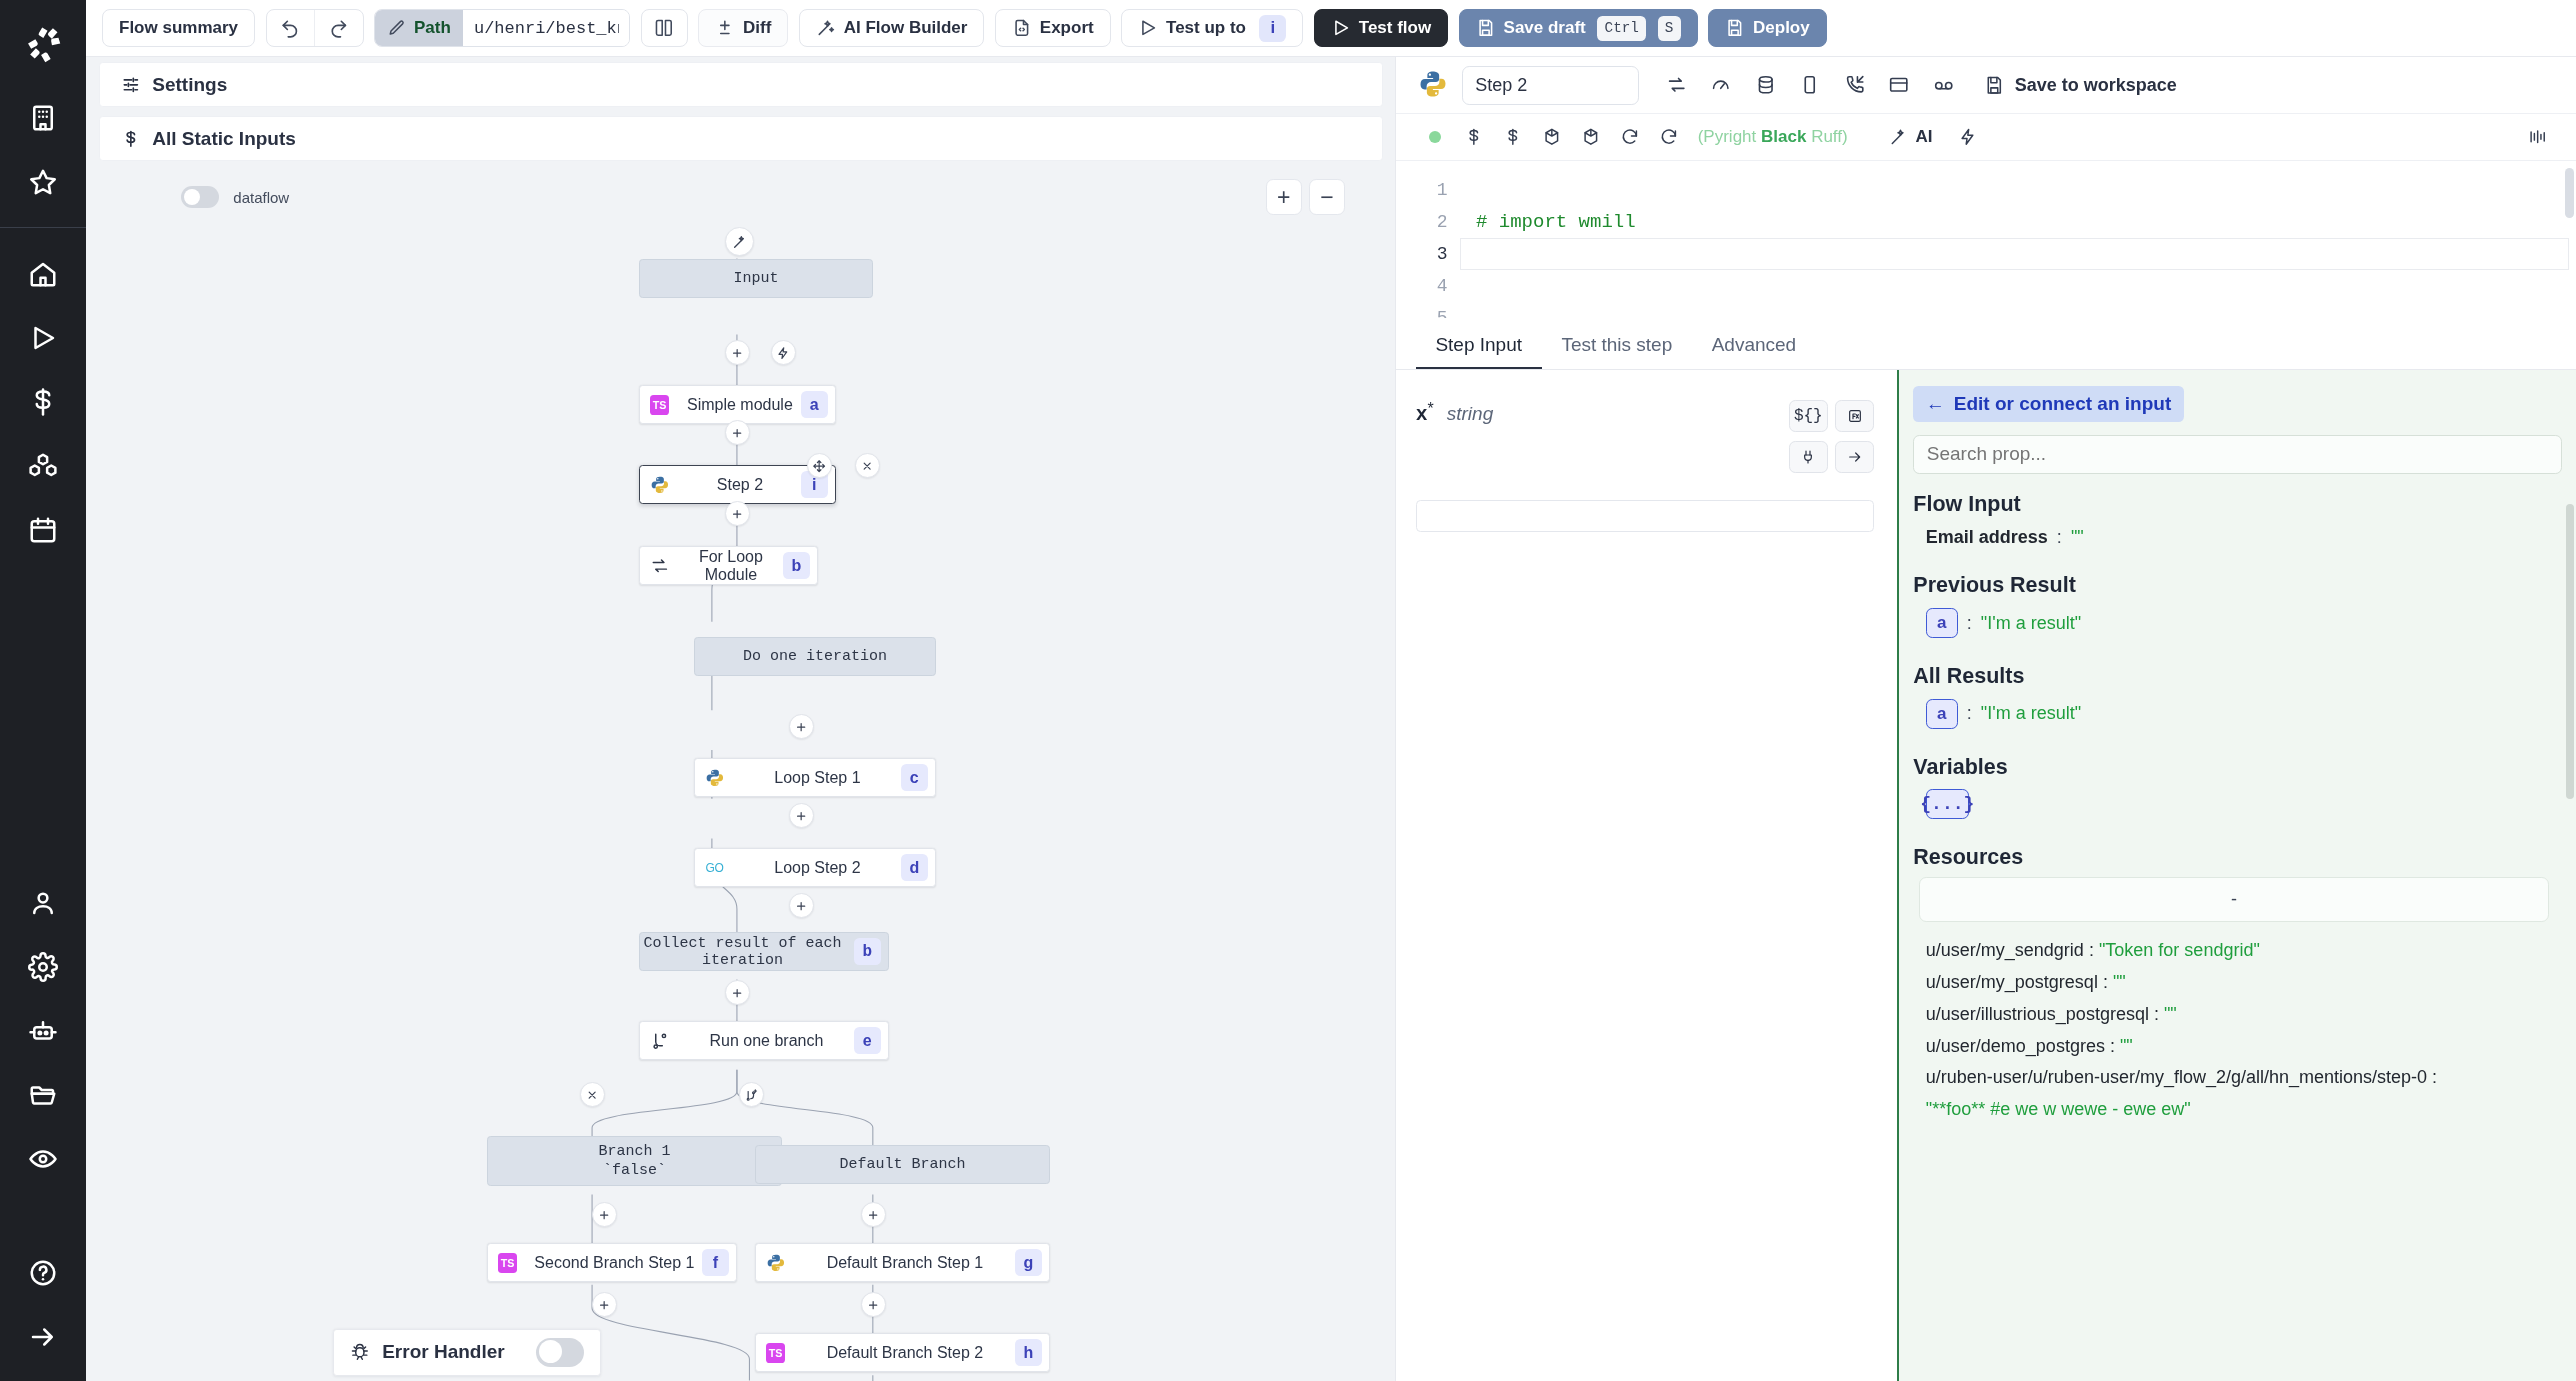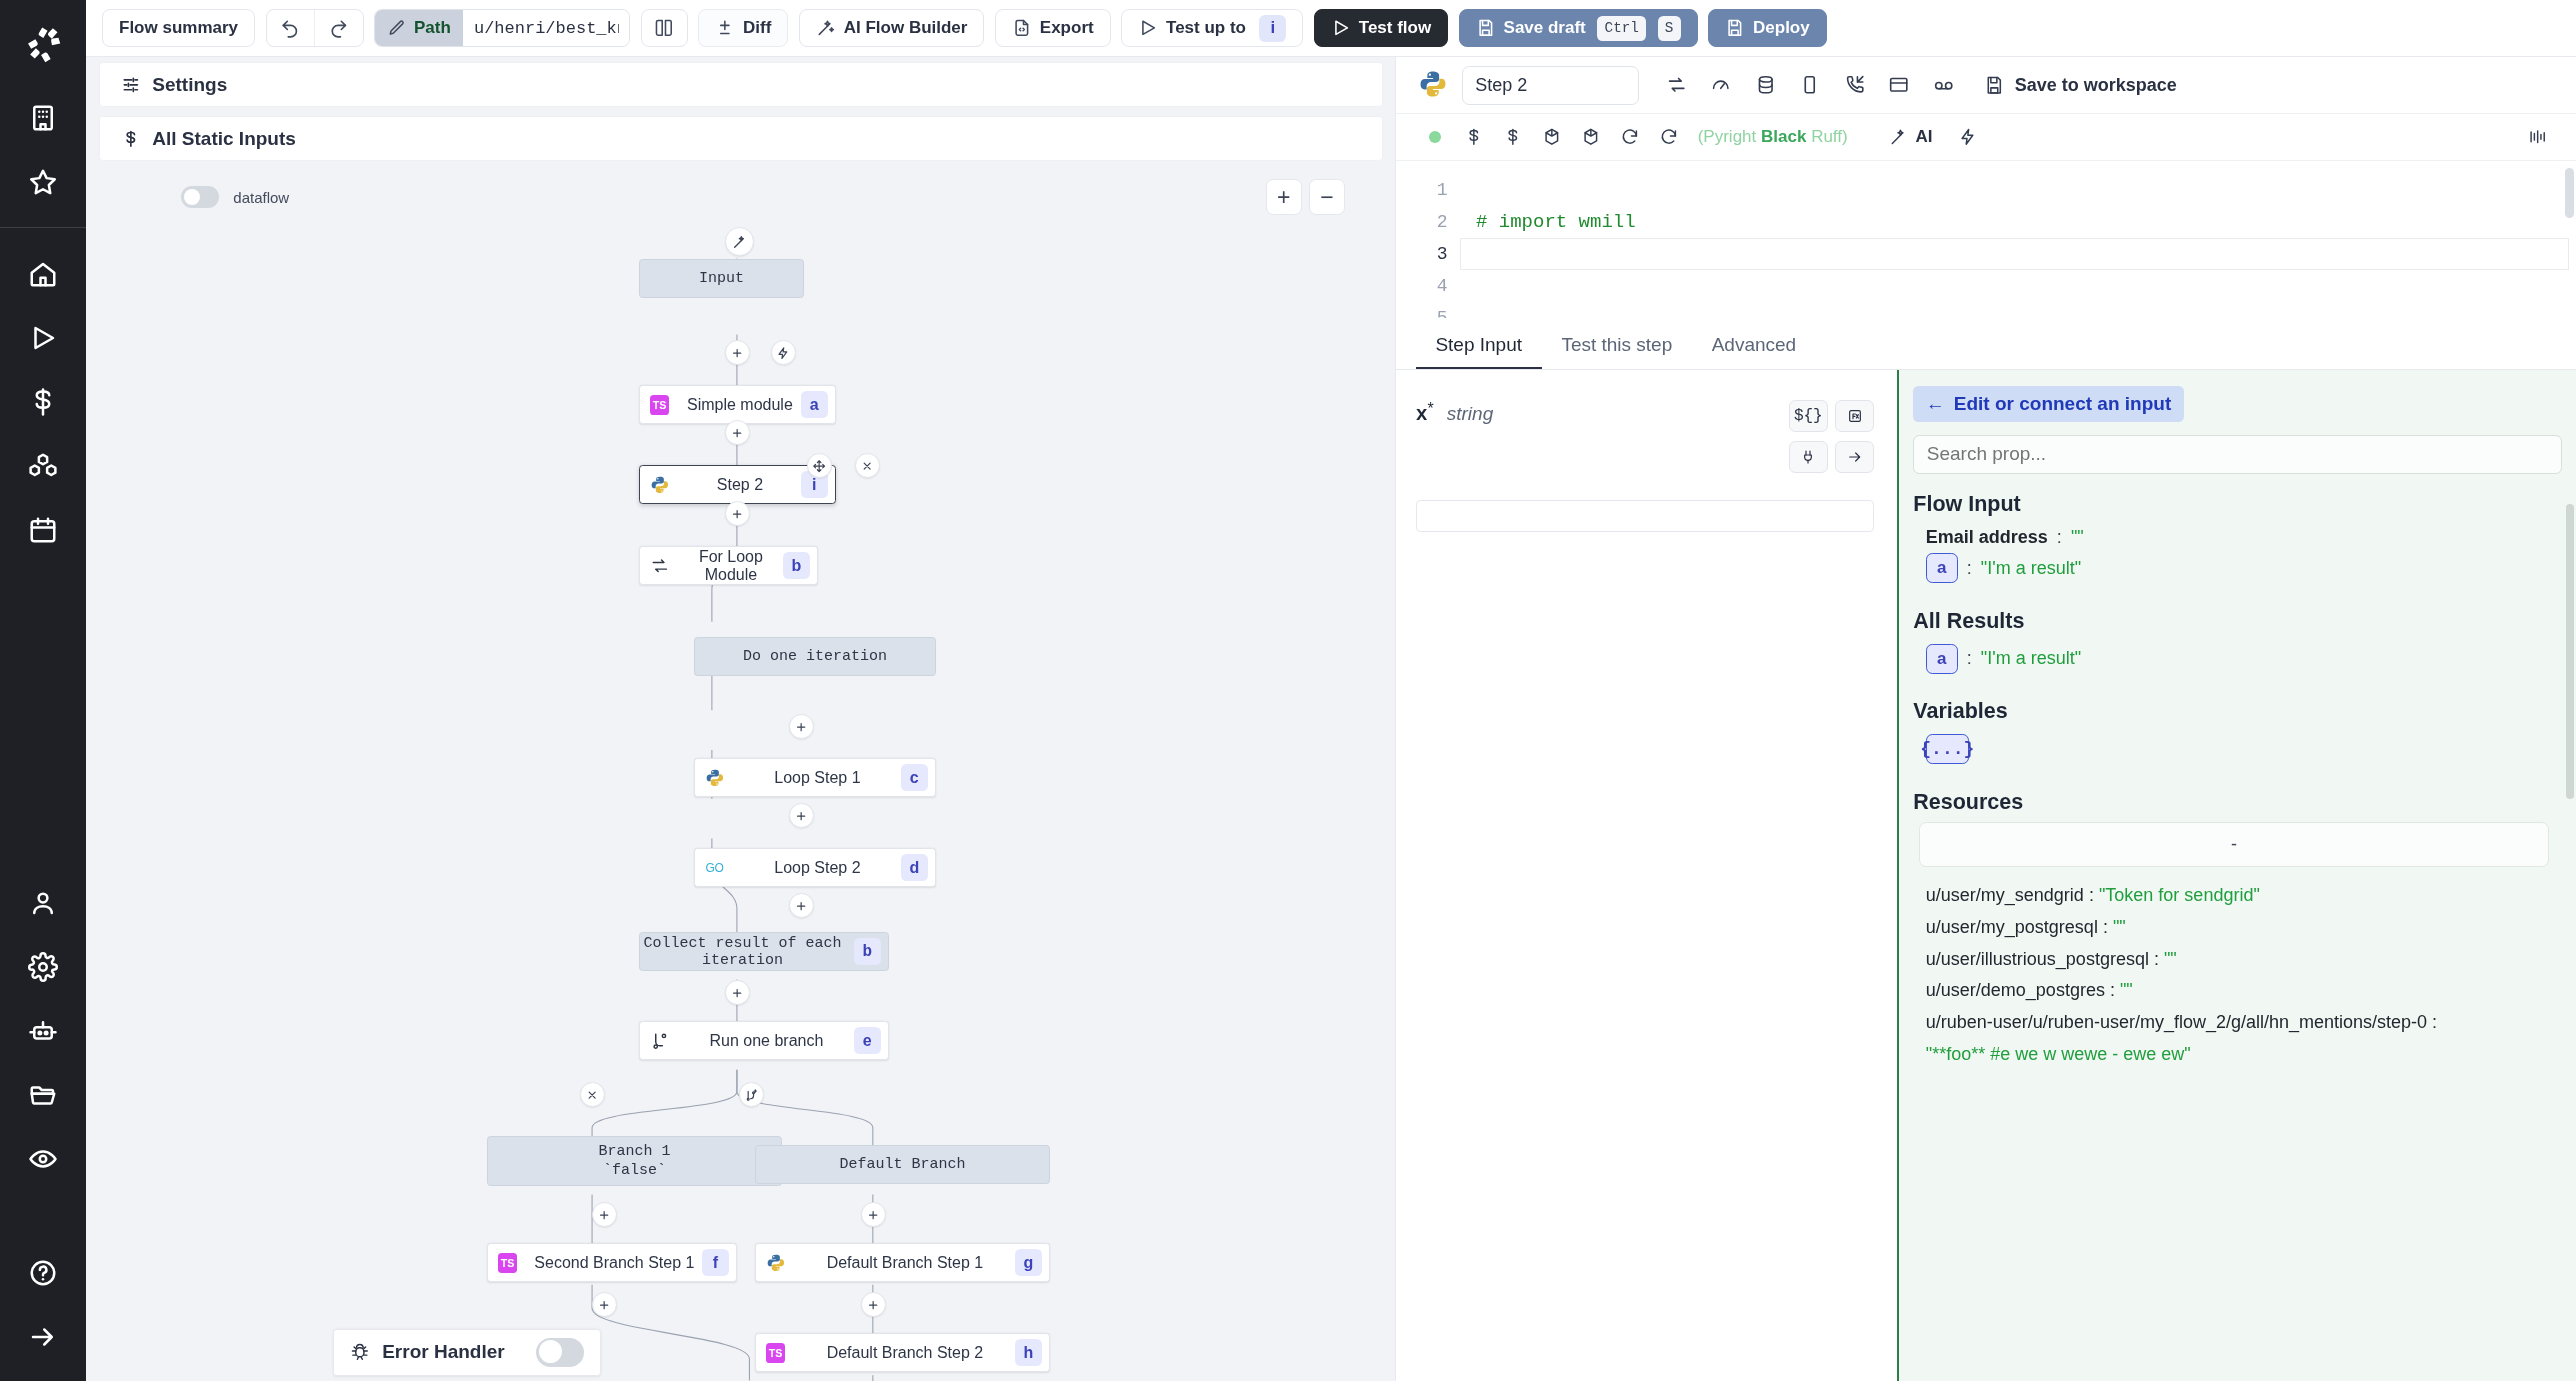--- a/index.html
+++ b/index.html
@@ -487,21 +487,21 @@
             </g>
           </svg>
 
           <div class="hbtn wand" style="left:639px; top:66px;">
             <svg viewBox="0 0 24 24">
                 <path d="M4 20L16 8"></path>
                 <path d="M14 4l1 2.2L17 7l-2 .8L14 10l-1-2.2L11 7l2-.8z"></path>
               </svg>
           </div>
 
-          <div class="node vnode" style="left:553px; top:98px; width:165px;">
+          <div class="node vnode" style="left:553px; top:98px; width:234px;">
             <span class="nlabel">Input</span>
           </div>
 
           <div class="hbtn" style="left:639px; top:179px;">
             <svg viewBox="0 0 24 24">
                 <path d="M12 6v12M6 12h12"></path>
               </svg>
           </div>
           <div class="hbtn" style="left:685px; top:179px;">
             <svg viewBox="0 0 24 24">
@@ -893,20 +893,21 @@
             <input class="searchprop" placeholder="Search prop..." style="">
 
             <div class="proplist">
               <div class="ph">Flow Input</div>
               <div class="prow">
                 <span class="k">Email address</span>
                 <span class="sep">:</span>
                 <span class="v">""</span>
               </div>
 
+              <div class="ph mt">Previous Result</div>
               <div class="prow">
                 <span class="vbadge">a</span>
                 <span class="sep">:</span>
                 <span class="v">"I'm a result"</span>
               </div>
 
               <div class="ph mt">All Results</div>
               <div class="prow">
                 <span class="vbadge">a</span>
                 <span class="sep">:</span>

